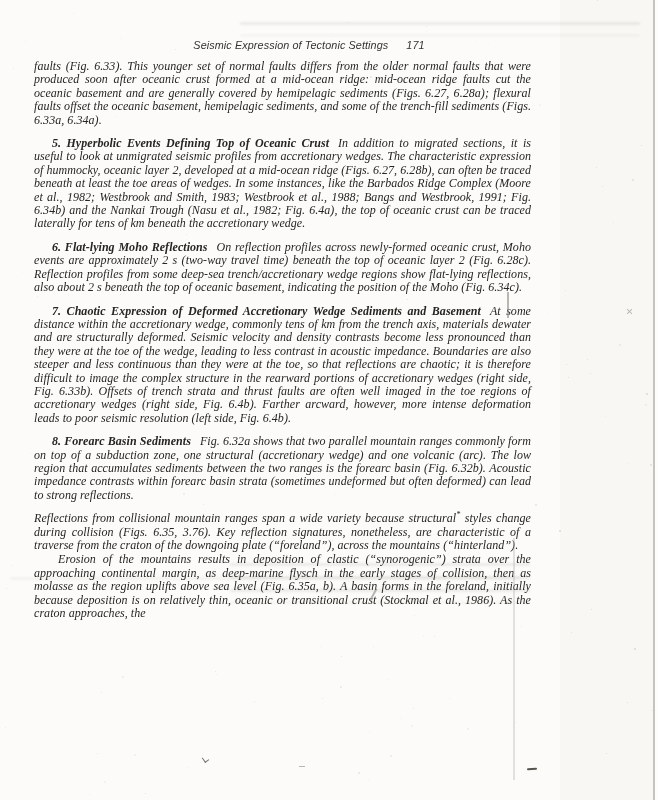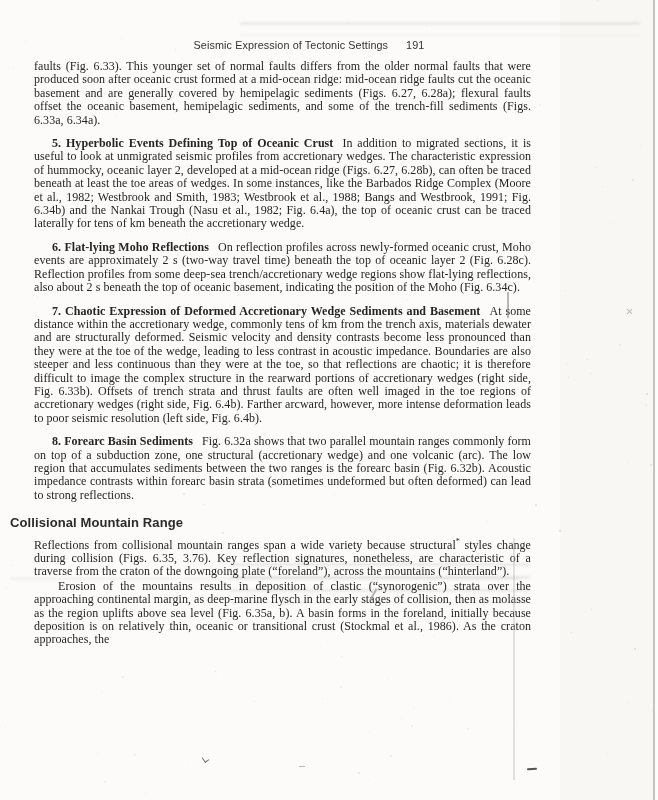--- a/index.html
+++ b/index.html
@@ -1,21 +1,21 @@
 <!DOCTYPE html>
 <html><head>
 <meta charset="utf-8">
 <style>
   html,body{margin:0;padding:0;}
   body{
     width:658px;height:800px;position:relative;overflow:hidden;
     background:#fcfbf9;
     font-family:"Liberation Serif", serif;
   }
-  .scan{position:absolute;inset:0;}
+  .scan{position:absolute;inset:0;font-style:italic;}
 
   
   .gutter-tint{position:absolute;left:560px;top:0;width:94px;height:800px;
     background:rgba(120,115,105,0.03);}
   .page-edge-line{position:absolute;left:653px;top:0;width:2px;height:800px;
     background:#c6c4bf;}
   .edge-sliver{position:absolute;left:655px;top:0;width:3px;height:800px;background:#fdfdfc;}
 
   
   .running-header{
@@ -77,21 +77,21 @@
   <div class="gutter-tint"></div>
   <div class="page-edge-line"></div>
   <div class="edge-sliver"></div>
 
   <div class="smudge" style="left:240px;top:22px;width:400px;height:14px;"></div>
   <div class="smudge" style="left:230px;top:563px;width:300px;height:40px;"></div>
   <div class="smudge" style="left:10px;top:577px;width:510px;height:11px;opacity:0.6;"></div>
 
   <header class="running-header">
     <span>Seismic Expression of Tectonic Settings</span>
-    <span>191</span>
+    <span>171</span>
   </header>
 
   <main class="textcol">
 
     <p class="para">
       <span>faults (Fig. 6.33). This younger set of normal faults differs from the older normal faults that were produced soon after oceanic crust formed at a mid-ocean ridge: mid-ocean ridge faults cut the oceanic basement and are generally covered by hemipelagic sediments (Figs. 6.27, 6.28a); flexural faults offset the oceanic basement, hemipelagic sediments, and some of the trench-fill sediments (Figs. 6.33a, 6.34a).</span>
     </p>
 
     <p class="para indent">
       <b class="runin">5. Hyperbolic Events Defining Top of Oceanic Crust</b><span>In addition to migrated sections, it is useful to look at unmigrated seismic profiles from accretionary wedges. The characteristic expression of hummocky, oceanic layer 2, developed at a mid-ocean ridge (Figs. 6.27, 6.28b), can often be traced beneath at least the toe areas of wedges. In some instances, like the Barbados Ridge Complex (Moore et al., 1982; Westbrook and Smith, 1983; Westbrook et al., 1988; Bangs and Westbrook, 1991; Fig. 6.34b) and the Nankai Trough (Nasu et al., 1982; Fig. 6.4a), the top of oceanic crust can be traced laterally for tens of km beneath the accretionary wedge.</span>
@@ -102,21 +102,20 @@
     </p>
 
     <p class="para indent">
       <b class="runin">7. Chaotic Expression of Deformed Accretionary Wedge Sediments and Basement</b><span>At some distance within the accretionary wedge, commonly tens of km from the trench axis, materials dewater and are structurally deformed. Seismic velocity and density contrasts become less pronounced than they were at the toe of the wedge, leading to less contrast in acoustic impedance. Boundaries are also steeper and less continuous than they were at the toe, so that reflections are chaotic; it is therefore difficult to image the complex structure in the rearward portions of accretionary wedges (right side, Fig. 6.33b). Offsets of trench strata and thrust faults are often well imaged in the toe regions of accretionary wedges (right side, Fig. 6.4b). Farther arcward, however, more intense deformation leads to poor seismic resolution (left side, Fig. 6.4b).</span>
     </p>
 
     <p class="para indent">
       <b class="runin">8. Forearc Basin Sediments</b><span>Fig. 6.32a shows that two parallel mountain ranges commonly form on top of a subduction zone, one structural (accretionary wedge) and one volcanic (arc). The low region that accumulates sediments between the two ranges is the forearc basin (Fig. 6.32b). Acoustic impedance contrasts within forearc basin strata (sometimes undeformed but often deformed) can lead to strong reflections.</span>
     </p>
 
-    <h2 class="section-heading">Collisional Mountain Range</h2>
 
     <p class="para">
       <span>Reflections from collisional mountain ranges span a wide variety because structural</span><sup class="fnote">*</sup><span> styles change during collision (Figs. 6.35, 3.76). Key reflection signatures, nonetheless, are characteristic of a traverse from the craton of the downgoing plate (“foreland”), across the mountains (“hinterland”).</span>
     </p>
 
     <p class="para runon indent2">
       <span>Erosion of the mountains results in deposition of clastic (“synorogenic”) strata over the approaching continental margin, as deep-marine flysch in the early stages of collision, then as molasse as the region uplifts above sea level (Fig. 6.35a, b). A basin forms in the foreland, initially because deposition is on relatively thin, oceanic or transitional crust (Stockmal et al., 1986). As the craton approaches, the</span>
     </p>
 
   </main>

